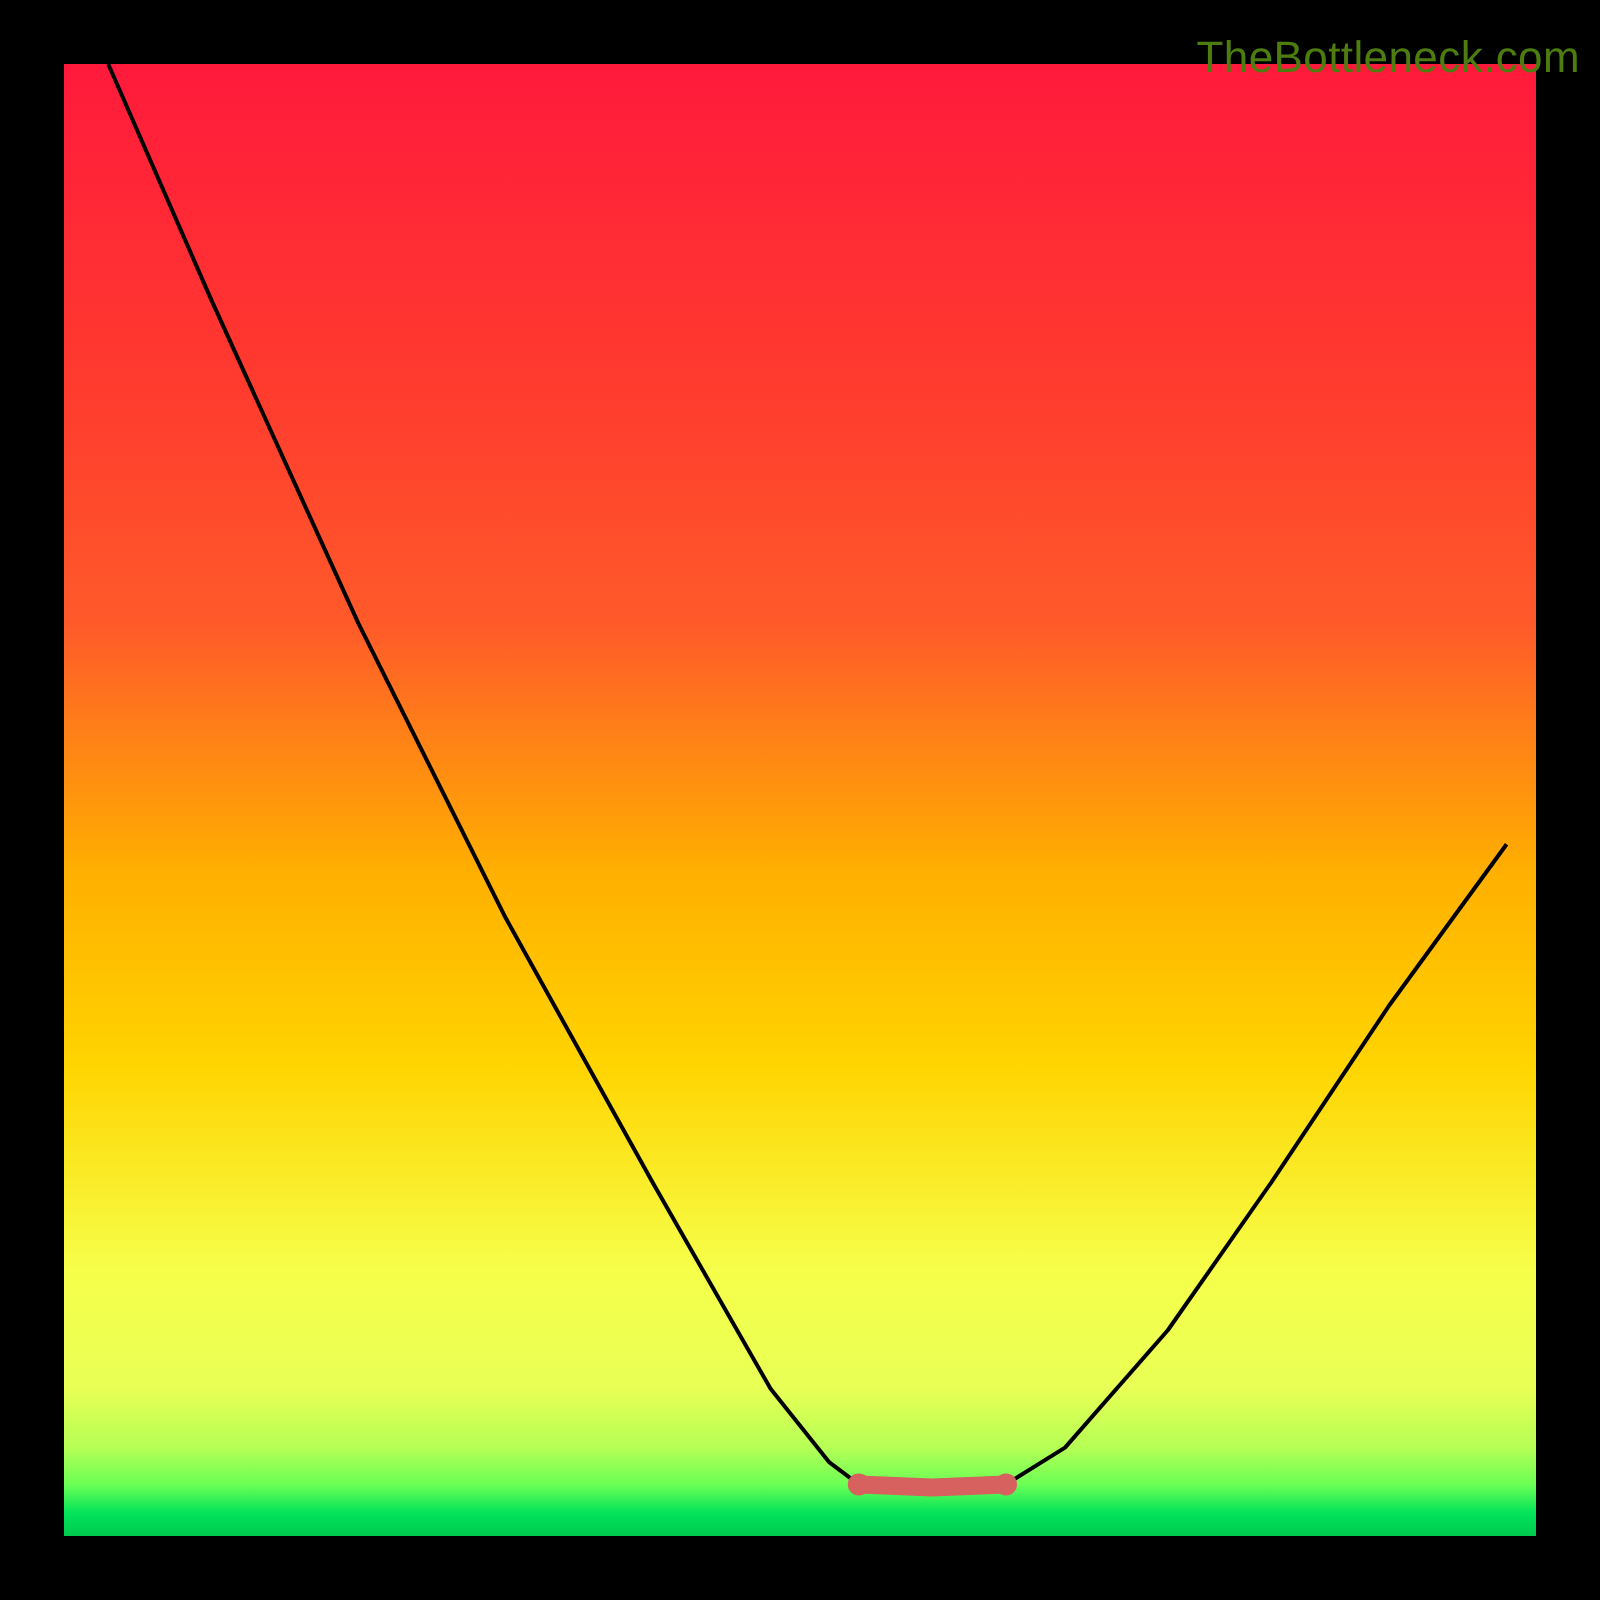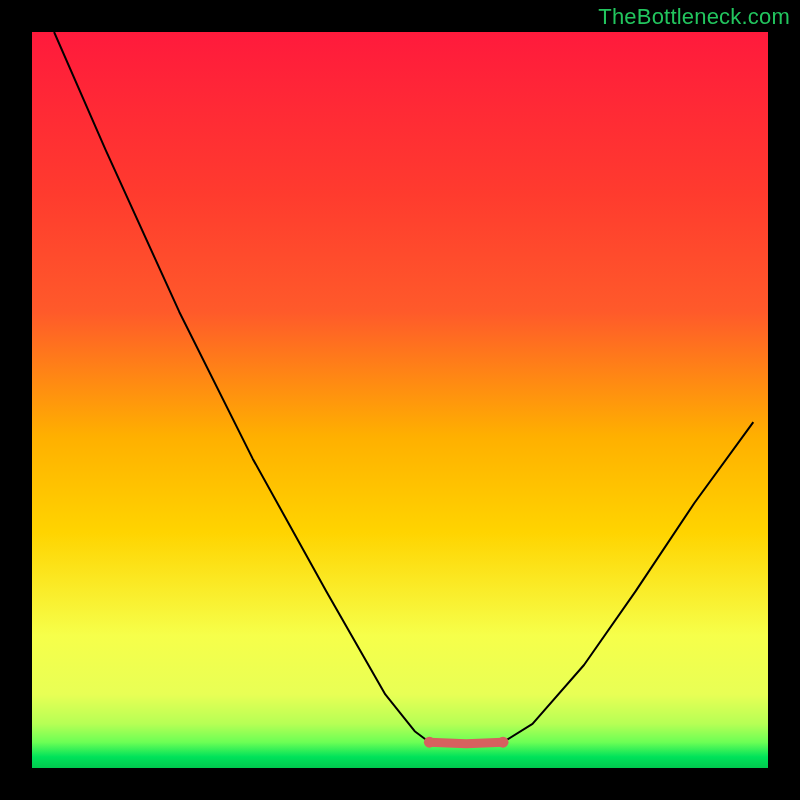--- a/index.html
+++ b/index.html
@@ -10,25 +10,25 @@
     background: #000;
     overflow: hidden;
   }
   .root {
     position: relative;
     width: 800px;
     height: 800px;
   }
   .watermark {
     position: absolute;
-    top: 4px;
+    top: 16px;
     right: 10px;
     font-family: Arial, Helvetica, sans-serif;
     font-size: 22px;
-    color: #22c55e;
+    color: #4d7c0f;
     letter-spacing: 0.2px;
     z-index: 20;
   }
   .plot-area {
     position: absolute;
     left: 32px;
     top: 32px;
     width: 736px;
     height: 736px;
     overflow: hidden;

